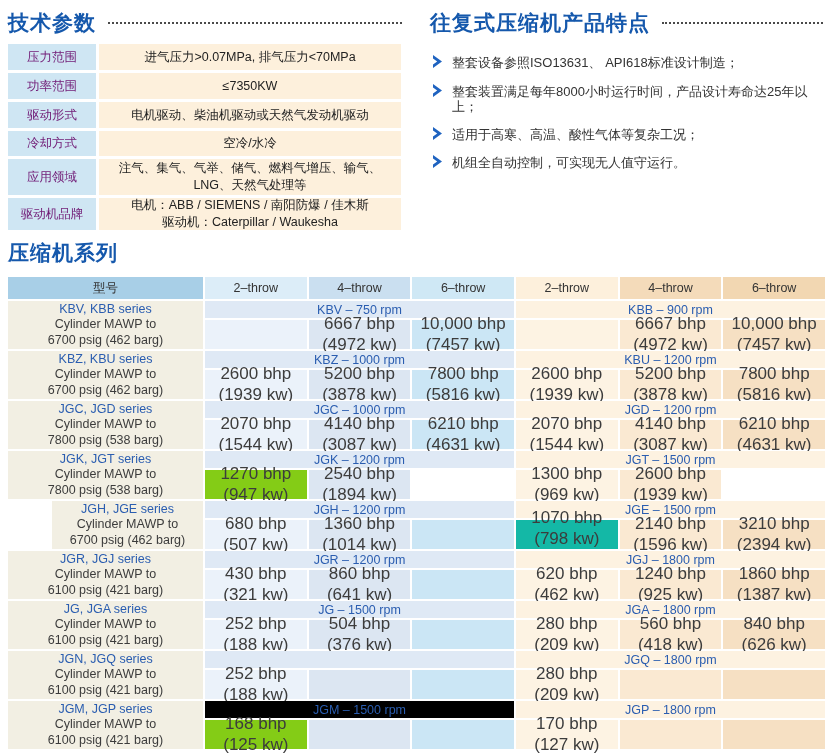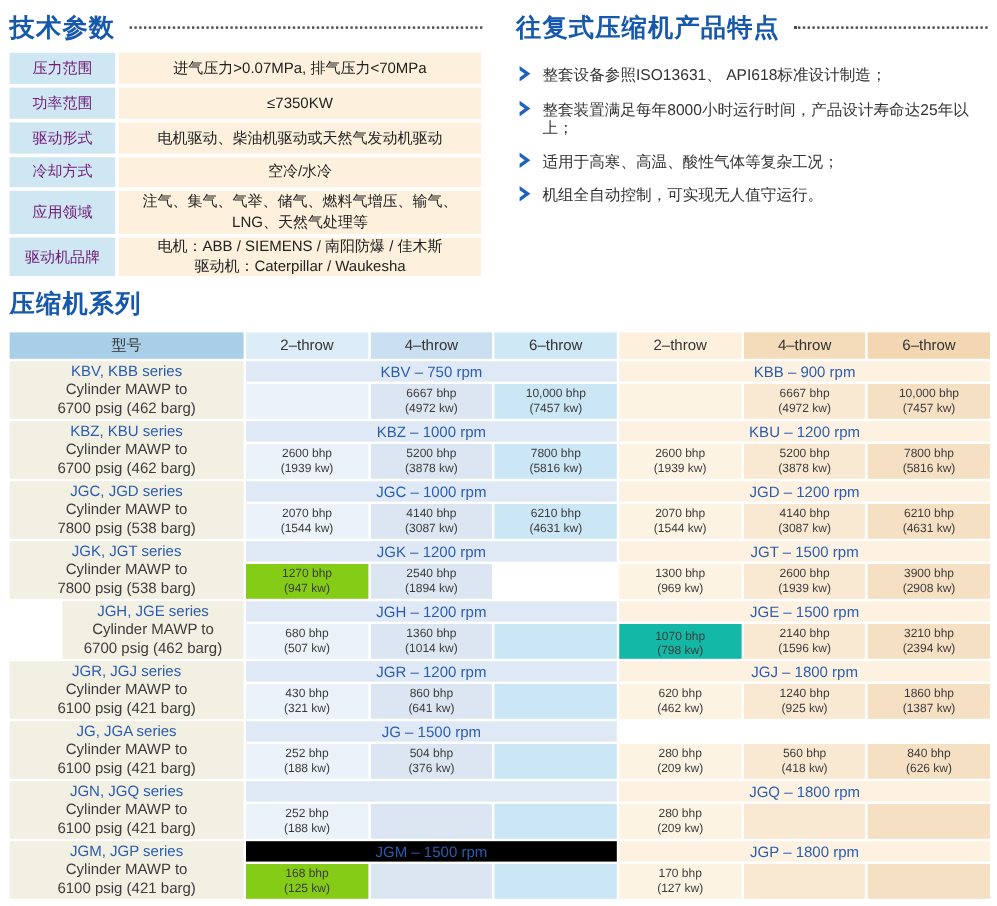--- a/index.html
+++ b/index.html
@@ -52,21 +52,21 @@
   }
   .th { display: flex; align-items: center; justify-content: center; font-size: 12.5px; color: #333; }
   .model-cell {
     background: #f2efe3; display: flex; flex-direction: column; align-items: center; justify-content: center;
     font-size: 12.5px; line-height: 1.25; color: #3c3c3c; text-align: center;
   }
   .model-name { color: #2a5db0; }
   .band { display: flex; align-items: center; justify-content: center; font-size: 12.5px; color: #2a5db0; }
   .dcell {
     display: flex; flex-direction: column; align-items: center; justify-content: center;
-    font-size: 10px; line-height: 1.2; color: #3c3c3c; text-align: center;
+    font-size: 17px; line-height: 1.2; color: #3c3c3c; text-align: center;
   }
 </style>
 </head>
 <body>
 
 <div class="page">
 
   <div class="top">
 
     <section class="left-col">
@@ -242,24 +242,20 @@
           <span>(1894 kw)</span>
         </div>
         <div class="dcell" style="background: rgb(253, 243, 227); grid-area: 9 / 5;">
           <span>1300 bhp</span>
           <span>(969 kw)</span>
         </div>
         <div class="dcell" style="background: rgb(250, 233, 210); grid-area: 9 / 6;">
           <span>2600 bhp</span>
           <span>(1939 kw)</span>
         </div>
-        <div class="dcell" style="background: rgb(246, 224, 195); grid-area: 9 / 7;">
-          <span>3900 bhp</span>
-          <span>(2908 kw)</span>
-        </div>
         <div class="model-cell" style="grid-area: 10 / 1 / span 2; margin-left: 44px;">
           <span class="model-name">JGH, JGE series</span>
           <span>Cylinder MAWP to</span>
           <span>6700 psig (462 barg)</span>
         </div>
         <div class="band" style="background: rgb(223, 233, 245); grid-area: 10 / 2 / auto / span 3;">JGH – 1200 rpm</div>
         <div class="band" style="background: rgb(253, 242, 225); grid-area: 10 / 5 / auto / span 3;">JGE – 1500 rpm</div>
         <div class="dcell" style="background: rgb(235, 242, 250); grid-area: 11 / 2;">
           <span>680 bhp</span>
           <span>(507 kw)</span>
@@ -308,20 +304,21 @@
         <div class="dcell" style="background: rgb(246, 224, 195); grid-area: 13 / 7;">
           <span>1860 bhp</span>
           <span>(1387 kw)</span>
         </div>
         <div class="model-cell" style="grid-area: 14 / 1 / span 2;">
           <span class="model-name">JG, JGA series</span>
           <span>Cylinder MAWP to</span>
           <span>6100 psig (421 barg)</span>
         </div>
         <div class="band" style="background: rgb(223, 233, 245); grid-area: 14 / 2 / auto / span 3;">JG – 1500 rpm</div>
+        <div class="band" style="background: rgb(253, 242, 225); grid-area: 14 / 5 / auto / span 3;">JGA – 1800 rpm</div>
         <div class="dcell" style="background: rgb(235, 242, 250); grid-area: 15 / 2;">
           <span>252 bhp</span>
           <span>(188 kw)</span>
         </div>
         <div class="dcell" style="background: rgb(220, 230, 242); grid-area: 15 / 3;">
           <span>504 bhp</span>
           <span>(376 kw)</span>
         </div>
         <div class="dcell" style="background: rgb(203, 230, 245); grid-area: 15 / 4;"></div>
         <div class="dcell" style="background: rgb(253, 243, 227); grid-area: 15 / 5;">

